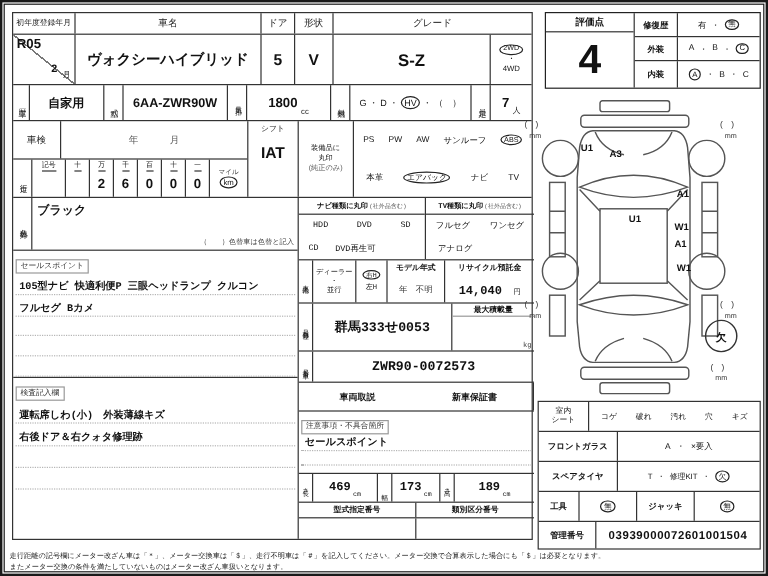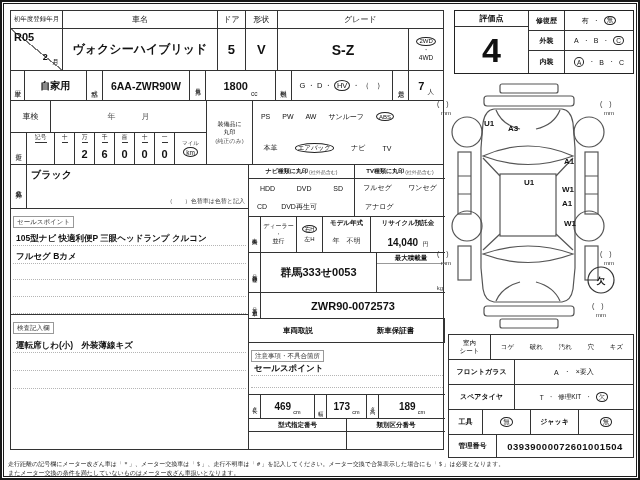--- a/index.html
+++ b/index.html
@@ -122,20 +122,24 @@
           <div class="c col" style="width:20px;">
             <div class="c nr bb tiny" style="height:10px;font-size:6px;">一</div>
             <div class="c nr bold" style="flex:1;font-size:11px;">0</div>
           </div>
           <div class="c nr col" style="flex:1;align-items:center;justify-content:center;">
             <span style="font-size:5.5px;color:#444;">マイル</span>
             <span class="circ" style="font-size:6.5px;">km</span>
           </div>
         </div>
       </div>
+      <div class="c col" style="width:42px;justify-content:flex-start;">
+        <span class="tiny" style="margin-top:2px;">シフト</span>
+        <span class="bold" style="font-size:13px;margin-top:8px;">IAT</span>
+      </div>
       <div class="row nr" style="width:195px;">
         <div class="c col" style="width:46px;justify-content:center;font-size:6px;line-height:1.4;">
           <span>装備品に</span>
           <span>丸印</span>
           <span style="color:#555;">(純正のみ)</span>
         </div>
         <div class="col nr" style="flex:1;">
           <div class="row" style="flex:1;align-items:center;justify-content:space-around;font-size:7px;padding:0 2px;">
             <span>PS</span>
             <span>PW</span>
@@ -146,41 +150,42 @@
           <div class="row" style="flex:1;align-items:center;justify-content:space-around;font-size:7px;padding:0 2px;">
             <span>本革</span>
             <span class="circ" style="font-size:6.5px;border-radius:50%;">エアバック</span>
             <span>ナビ</span>
             <span>TV</span>
           </div>
         </div>
       </div>
     </div>
 
-    <div style="position:relative;height:284px;">
+    <div style="position:relative;height:284px;font-family:Liberation Mono, monospace;">
 
       <div class="abs col" style="left:0;top:0;width:238px;height:284px;border-right:1px solid #333;">
         <div class="row bb" style="height:44px;">
           <div class="c tiny v" style="width:16px;">外装色</div>
           <div class="c nr" style="flex:1;justify-content:flex-start;align-items:flex-start;padding:3px 4px;">
             <span class="bold" style="font-size:10px;">ブラック</span>
             <span style="position:absolute;right:3px;bottom:2px;font-size:6px;color:#444;">（　　）色替車は色替と記入</span>
           </div>
         </div>
         <div class="col bb" style="height:106px;padding:1px 2px 0 2px;">
           <div><span class="tab">セールスポイント</span></div>
           <div class="memoline dotline" style="height:17px;">105型ナビ 快適利便P 三眼ヘッドランプ クルコン</div>
           <div class="memoline dotline" style="height:17px;">フルセグ Bカメ</div>
           <div class="dotline" style="height:17px;"></div>
           <div class="dotline" style="height:17px;"></div>
           <div class="dotline" style="height:17px;"></div>
         </div>
         <div class="col" style="flex:1;padding:1px 2px 0 2px;">
           <div><span class="tab">検査記入欄</span></div>
           <div class="memoline dotline" style="height:17px;">運転席しわ(小)　外装薄線キズ</div>
+          <div class="memoline dotline" style="height:17px;">右後ドア＆右クォタ修理跡</div>
           <div class="dotline" style="height:17px;"></div>
           <div class="dotline" style="height:17px;"></div>
         </div>
       </div>
 
       <div class="abs col" style="left:238px;top:0;width:196px;height:284px;">
 
         <div class="row bb" style="height:52px;">
           <div class="col" style="width:106px;border-right:1px solid #333;">
             <div class="c nr bb" style="height:14px;font-size:6px;gap:1px;">

